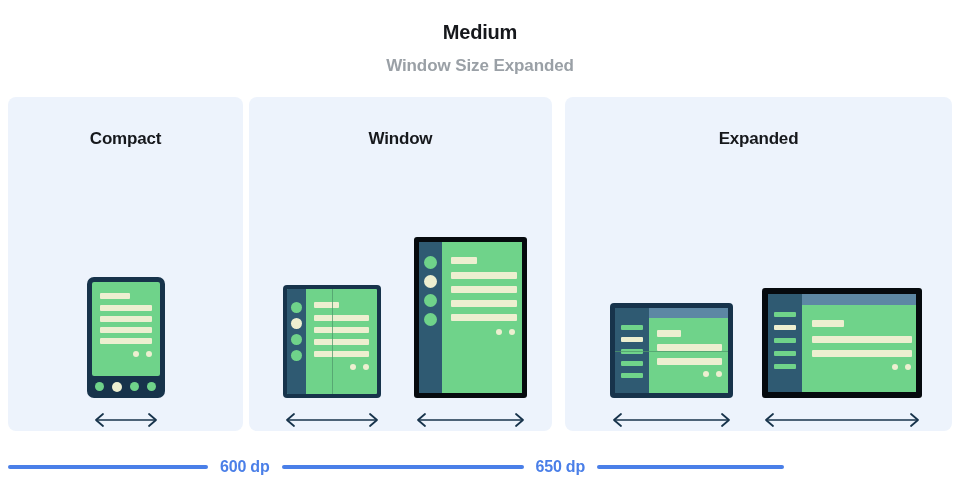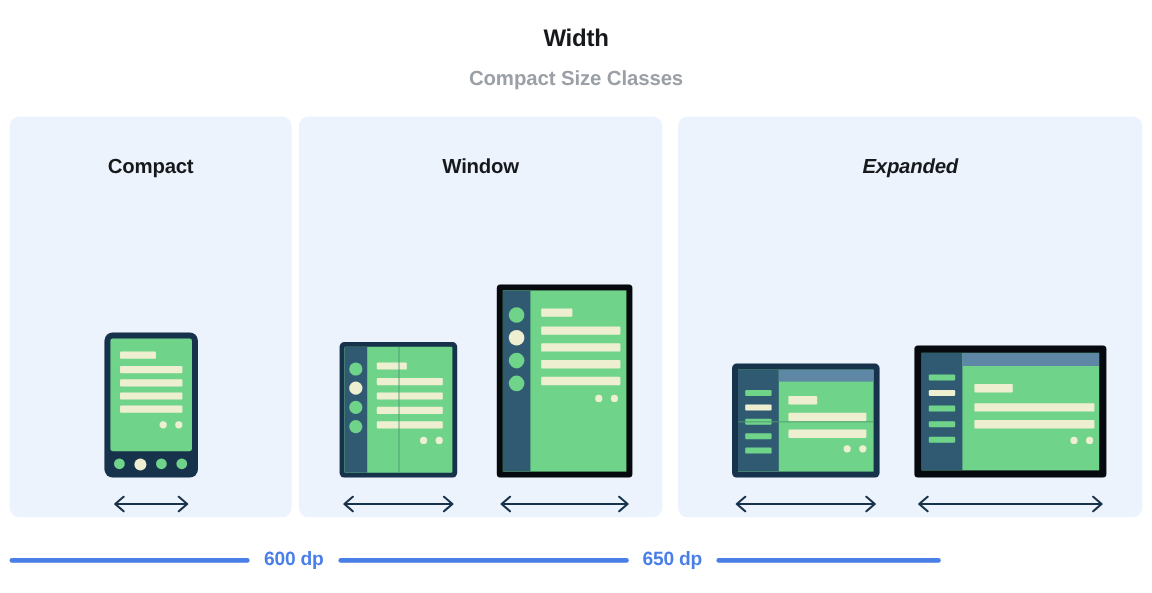--- a/index.html
+++ b/index.html
@@ -31,21 +31,21 @@
     position:absolute;top:0;height:334px;
     background:#edf3fc;border-radius:8px;
   }
   .panel-label{
     position:absolute;top:32px;left:0;width:100%;
     text-align:center;font-size:17px;font-weight:bold;color:#16181c;
     letter-spacing:-0.2px;
   }
   #panel-compact{left:0;width:235px;}
   #panel-medium{left:241px;width:303px;}
-  #panel-expanded{left:557px;width:387px;font-style:italic;}
+  #panel-expanded{left:557px;width:387px;}
 
   .device-stage{
     position:absolute;left:0;bottom:0;width:100%;height:260px;
   }
 
   
   .device{position:absolute;box-sizing:border-box;}
   .screen{position:absolute;inset:0;overflow:hidden;background:#6fd38a;}
   .railv{position:absolute;left:0;top:0;bottom:0;background:#2f5a72;}
   .railh-top{position:absolute;left:0;right:0;top:0;background:#5d87a4;}
@@ -127,22 +127,22 @@
   .bar{height:4px;background:#4a7fe8;border-radius:2px;flex:0 0 auto;}
   .dp-label{
     font-size:16px;font-weight:bold;color:#4a7fe8;letter-spacing:-0.2px;
     padding:0 12px;white-space:nowrap;line-height:1;
   }
 </style>
 </head>
 <body>
 
 <div class="header">
-  <div class="title">Width</div>
-  <div class="subtitle">Compact Size Classes</div>
+  <div class="title">Medium</div>
+  <div class="subtitle">Window Size Expanded</div>
 </div>
 
 <div class="panels">
 
   <div class="panel" id="panel-compact">
     <div class="panel-label">Compact</div>
     <div class="device-stage">
 
       <div class="device" id="phone">
         <div class="screen">

